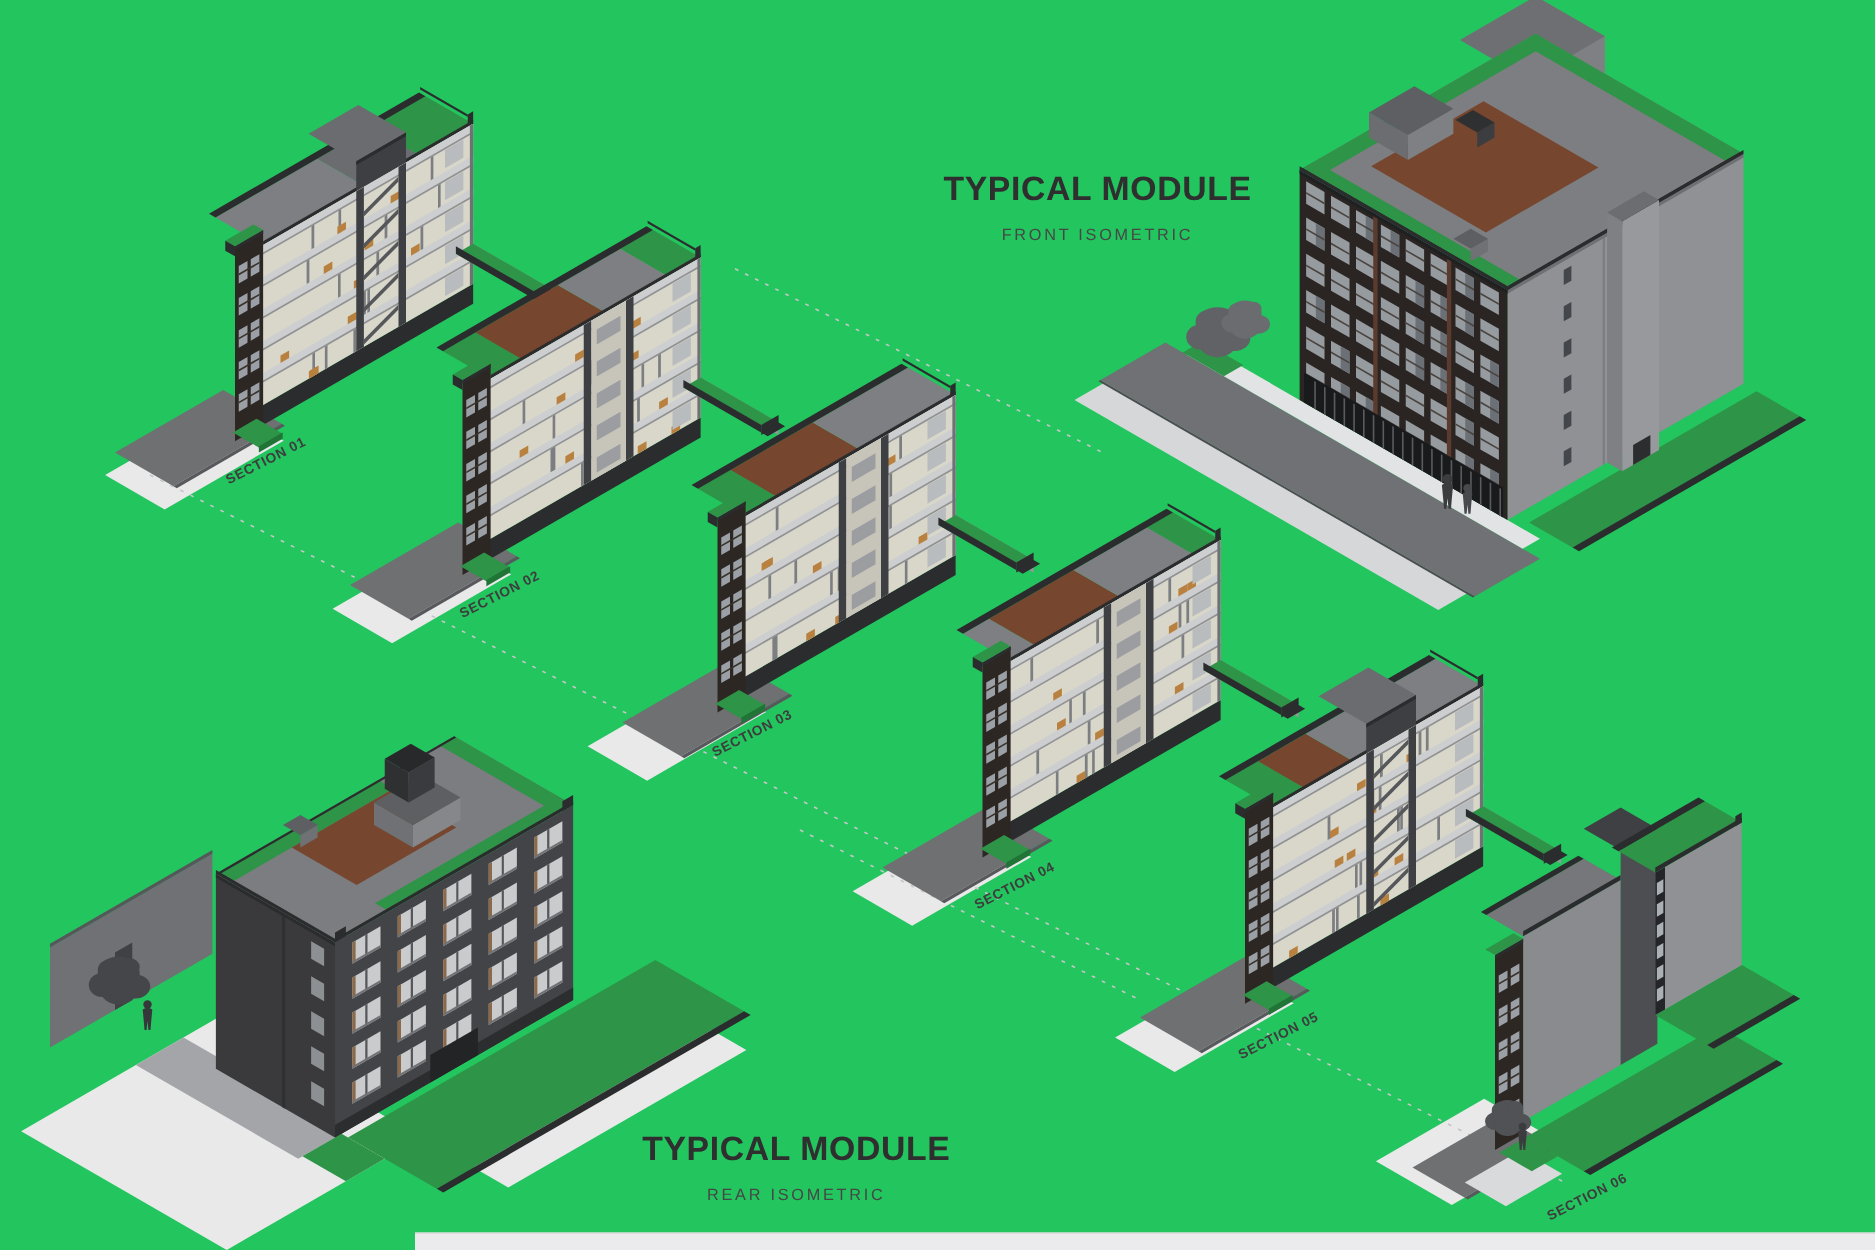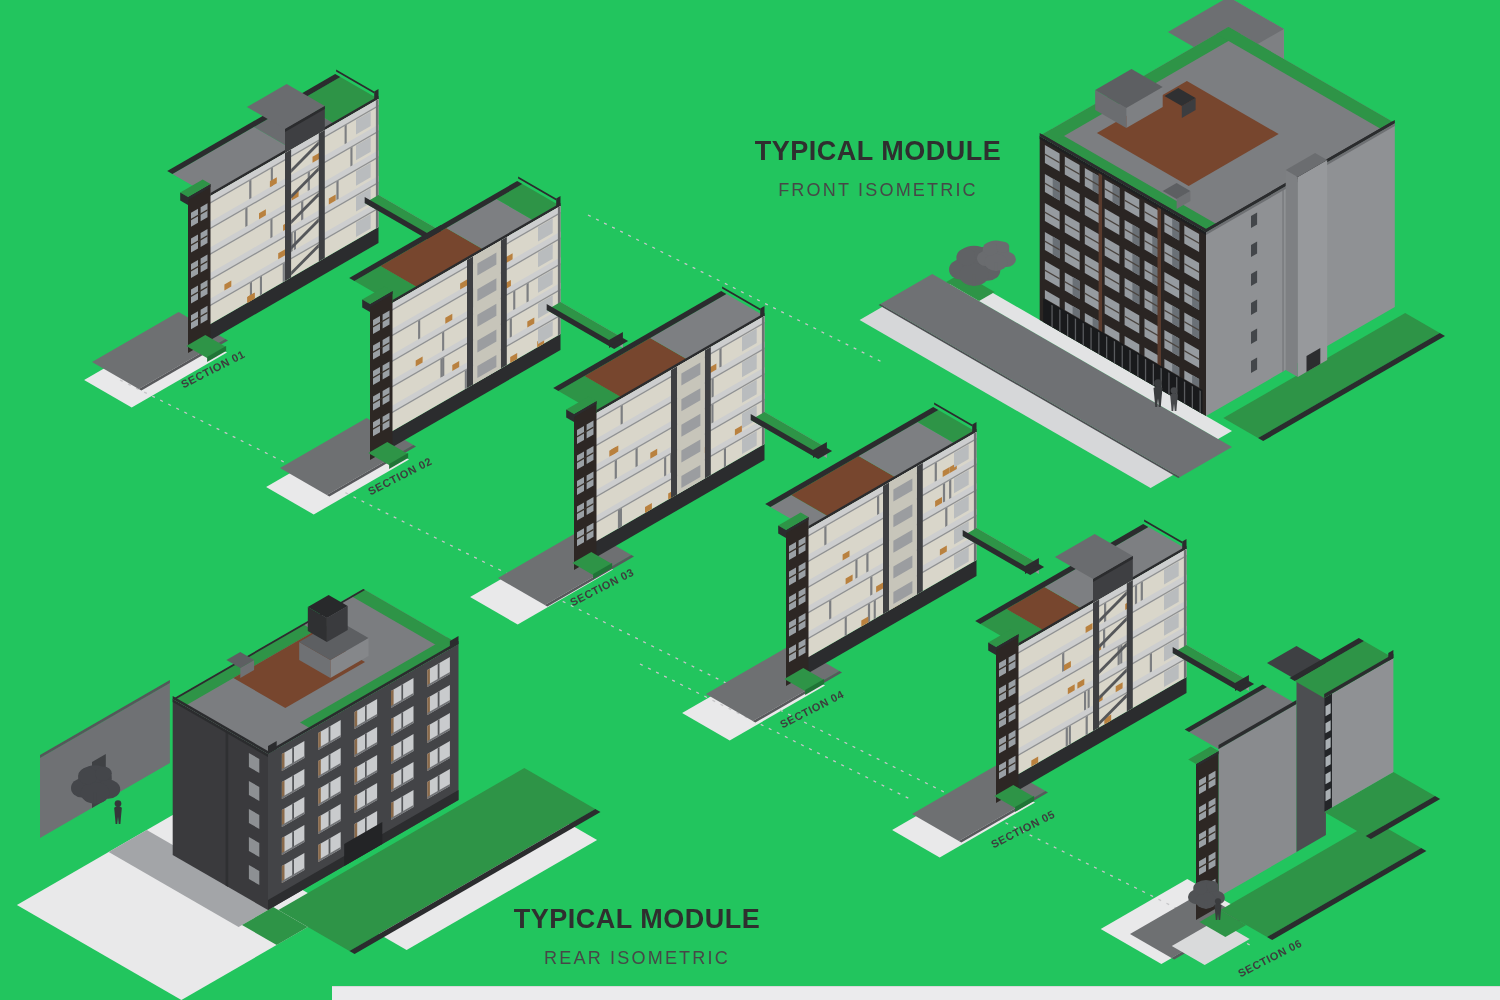--- a/index.html
+++ b/index.html
@@ -1,21 +1,21 @@
 <!DOCTYPE html>
 <html><head>
 <meta charset="utf-8">
 <style>
   html,body{margin:0;padding:0;background:#fff;}
   .canvas{position:relative;width:1500px;height:1000px;background:#22c55e;overflow:hidden;
           font-family:"Liberation Sans",sans-serif;}
   #scene{position:absolute;left:0;top:0;}
   .tblock{position:absolute;text-align:center;z-index:5;}
   .tblock .t1{font-weight:bold;font-size:27px;letter-spacing:.5px;color:#2f2f2f;font-family:"Liberation Sans",sans-serif;}
-  .tblock .t2{font-size:18px;letter-spacing:2.2px;color:#474747;margin-top:13px;font-family:"Liberation Sans",sans-serif;}
+  .tblock .t2{font-size:13px;letter-spacing:2.2px;color:#474747;margin-top:13px;font-family:"Liberation Sans",sans-serif;}
   .sec-label{position:absolute;z-index:5;font-weight:bold;font-size:11px;letter-spacing:.6px;color:#3d3d3d;
              white-space:nowrap;transform:translate(-50%,-50%) rotate(-27deg);font-family:"Liberation Sans",sans-serif;}
   .bottom-bar{position:absolute;left:332px;top:986px;width:1168px;height:14px;background:#ebebed;border-top:1px solid #d9d9db;z-index:4;}
 </style>
 </head>
 <body>
 
 <div class="canvas">
   <svg id="scene" width="1500" height="1000" viewBox="0 0 1500 1000">
       <g>

